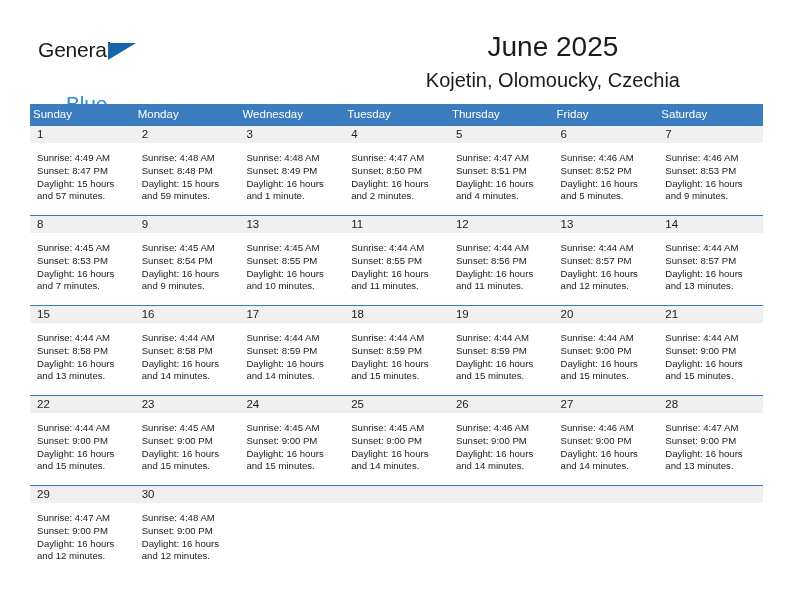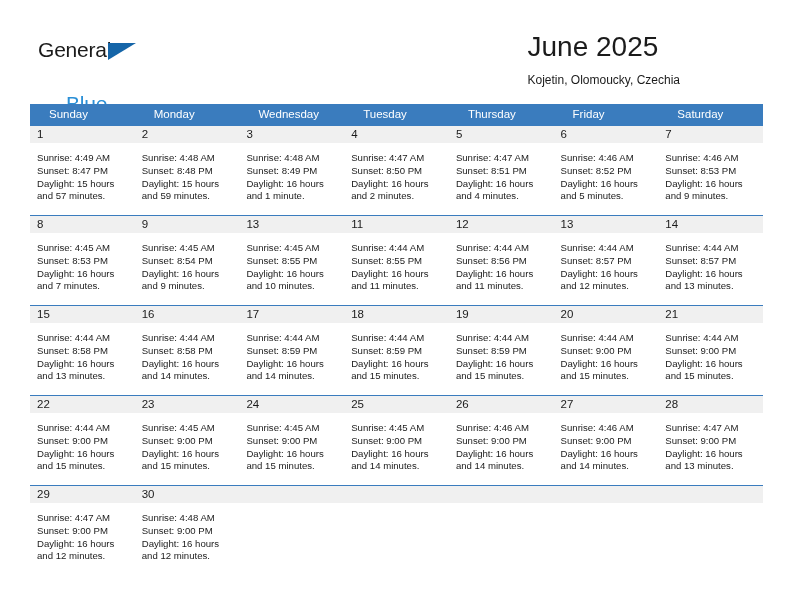--- a/index.html
+++ b/index.html
@@ -61,31 +61,31 @@
     font-size: 21px;
     letter-spacing: -0.2px;
     color: #2a8fd6;
     font-family: "Liberation Sans", sans-serif;
     margin-top: 32px;
   }
   .title-block {
     position: absolute;
     right: 36px;
     top: 30px;
-    text-align: left;
+    text-align: center;
   }
   .cal-title {
     font-size: 28px;
     color: #1b1b1b;
     line-height: 34px;
     white-space: nowrap;
   }
   .cal-subtitle {
     margin-top: 8px;
-    font-size: 12px;
+    font-size: 20px;
     color: #1b1b1b;
     line-height: 17px;
     white-space: nowrap;
   }
 
   
   .calendar {
     position: absolute;
     left: 30px;
     top: 104px;
@@ -94,21 +94,21 @@
   .weekday-row {
     display: flex;
     background: #3a7cbe;
     height: 21px;
   }
   .weekday {
     flex: 1 1 0;
     color: #ffffff;
     font-size: 11.5px;
     line-height: 21px;
-    padding-left: 19px;
+    padding-left: 3px;
     box-sizing: border-box;
     overflow: hidden;
     white-space: nowrap;
   }
 
   .week {
     position: relative;
     border-top: 1px solid #3a7cbe;
     height: 90px;
     box-sizing: border-box;

